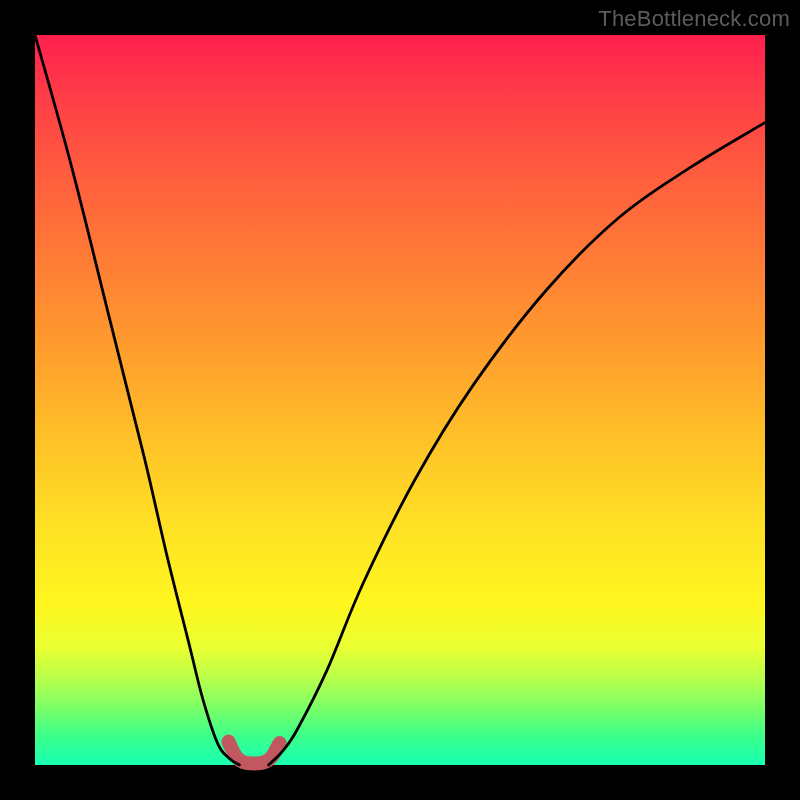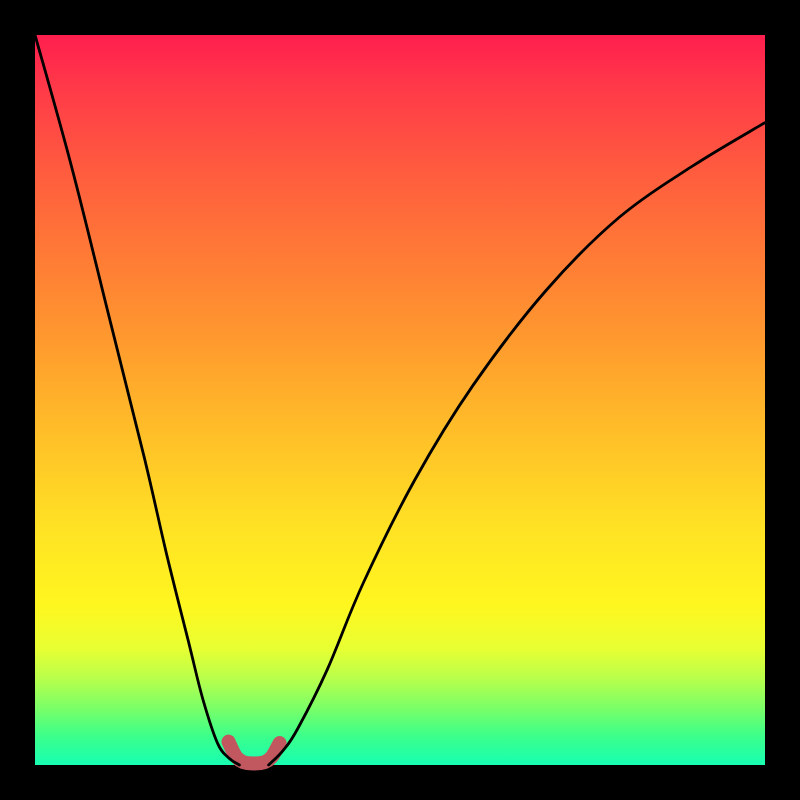--- a/index.html
+++ b/index.html
@@ -59,20 +59,21 @@
     left: 0;
     width: 730px;
     height: 730px;
     overflow: visible;
   }
 </style>
 </head>
 <body>
 
 <div class="frame">
+  <div class="watermark">TheBottleneck.com</div>
 
   <div class="plot-area">
     <svg class="curves" viewBox="0 0 730 730" preserveAspectRatio="none">
 
       <path d="M 193.5 706.6 C 194.8 709.3, 198.1 717.6, 200.8 721.2 C 203.4 724.9, 204.8 725.8, 208.0 727.1 C 211.3 728.4, 215.1 728.5, 219.0 728.5 C 222.9 728.5, 226.7 728.4, 229.9 727.1 C 233.2 725.8, 234.6 724.7, 237.3 721.2 C 239.9 717.8, 243.2 710.5, 244.6 708.1" fill="none" stroke="#c1585f" stroke-width="14" stroke-linecap="round" stroke-linejoin="round"></path>
 
       <path d="M 0.0 0.0 C 6.6 23.7, 23.4 81.5, 36.5 131.4 C 49.6 181.3, 59.9 224.8, 73.0 277.4 C 86.1 330.0, 99.0 380.0, 109.5 423.4 C 120.0 466.8, 123.5 485.4, 131.4 518.3 C 139.3 551.1, 146.7 579.6, 153.3 605.9 C 159.9 632.2, 162.6 645.9, 167.9 664.3 C 173.2 682.7, 177.9 697.6, 182.5 708.1 C 187.1 718.6, 189.5 718.8, 193.5 722.7 C 197.4 726.6, 202.4 728.7, 204.4 730.0" fill="none" stroke="#000" stroke-width="2.8" stroke-linecap="round"></path>
 
       <path d="M 233.6 730.0 C 236.2 727.4, 242.9 722.0, 248.2 715.4 C 253.5 708.8, 254.9 708.0, 262.8 693.5 C 270.7 679.0, 280.2 661.4, 292.0 635.1 C 303.8 608.8, 312.7 581.7, 328.5 547.5 C 344.3 513.3, 359.9 480.8, 379.6 445.3 C 399.3 409.8, 414.3 384.6, 438.0 350.4 C 461.7 316.2, 484.7 285.7, 511.0 255.5 C 537.3 225.3, 557.7 204.8, 584.0 182.5 C 610.3 160.2, 630.7 148.5, 657.0 131.4 C 683.3 114.3, 716.9 95.5, 730.0 87.6" fill="none" stroke="#000" stroke-width="2.8" stroke-linecap="round"></path>
     </svg>

